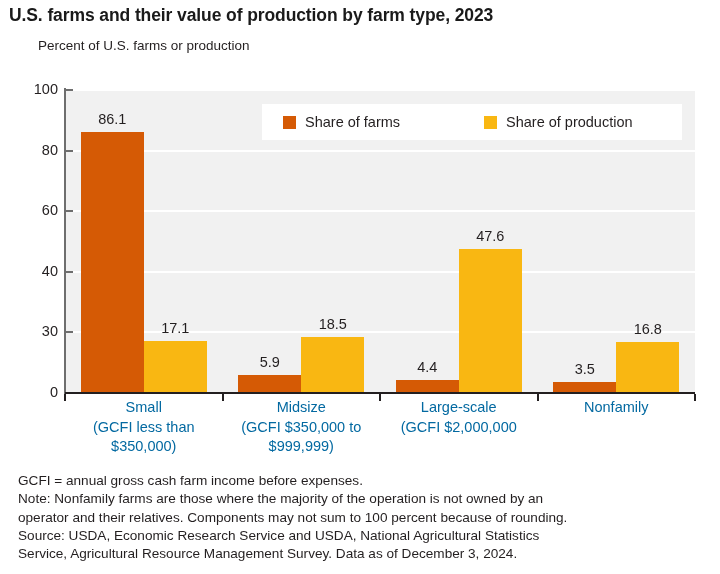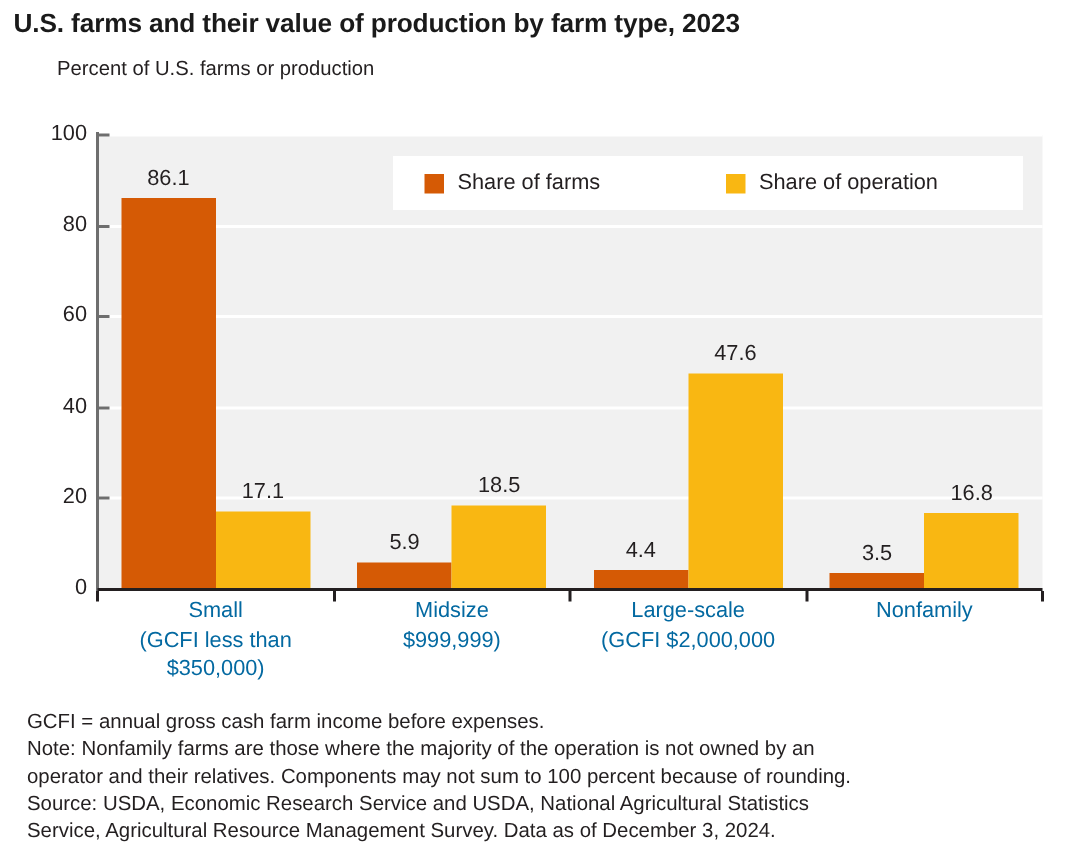--- a/index.html
+++ b/index.html
@@ -169,21 +169,21 @@
   .footnote-line { display: block; white-space: nowrap; }
 </style>
 </head>
 <body>
 
 <div id="chart-title">U.S. farms and their value of production by farm type, 2023</div>
 <div id="chart-subtitle">Percent of U.S. farms or production</div>
 
 <div id="y-axis-labels">
     <div class="y-label-holder" style="position: absolute; left: 0px; top: 384px;">0</div>
-    <div class="y-label-holder" style="position: absolute; left: 0px; top: 323.4px;">20</div>
+    <div class="y-label-holder" style="position: absolute; left: 0px; top: 323.4px;">30</div>
     <div class="y-label-holder" style="position: absolute; left: 0px; top: 262.8px;">40</div>
     <div class="y-label-holder" style="position: absolute; left: 0px; top: 202.2px;">60</div>
     <div class="y-label-holder" style="position: absolute; left: 0px; top: 141.6px;">80</div>
     <div class="y-label-holder" style="position: absolute; left: 0px; top: 81px;">100</div>
   </div>
 
 <div id="plot-wrap">
   <div id="plot-area"></div>
   <div id="gridlines">
       <div class="gridline" style="top: 241.4px;"></div>
@@ -233,32 +233,33 @@
     <div class="bar-value" style="left: 606.25px; width: 83px; top: 321.096px;">16.8</div>
   </div>
 
 <div id="legend">
     <div class="legend-item" style="left: 21px;">
       <span class="legend-swatch" style="background: rgb(213, 90, 5);"></span>
       <span class="legend-label">Share of farms</span>
     </div>
     <div class="legend-item" style="left: 222px;">
       <span class="legend-swatch" style="background: rgb(249, 183, 18);"></span>
-      <span class="legend-label">Share of operation</span>
+      <span class="legend-label">Share of production</span>
     </div>
   </div>
 
 <div id="cat-labels">
     <div class="cat-label" style="left: 45px; width: 197.5px;">
       <span class="cat-line">Small</span>
       <span class="cat-line">(GCFI less than</span>
       <span class="cat-line">$350,000)</span>
     </div>
     <div class="cat-label" style="left: 202.5px; width: 197.5px;">
       <span class="cat-line">Midsize</span>
+      <span class="cat-line">(GCFI $350,000 to</span>
       <span class="cat-line">$999,999)</span>
     </div>
     <div class="cat-label" style="left: 360px; width: 197.5px;">
       <span class="cat-line">Large-scale</span>
       <span class="cat-line">(GCFI $2,000,000</span>
     </div>
     <div class="cat-label" style="left: 517.5px; width: 197.5px;">
       <span class="cat-line">Nonfamily</span>
     </div>
   </div>

